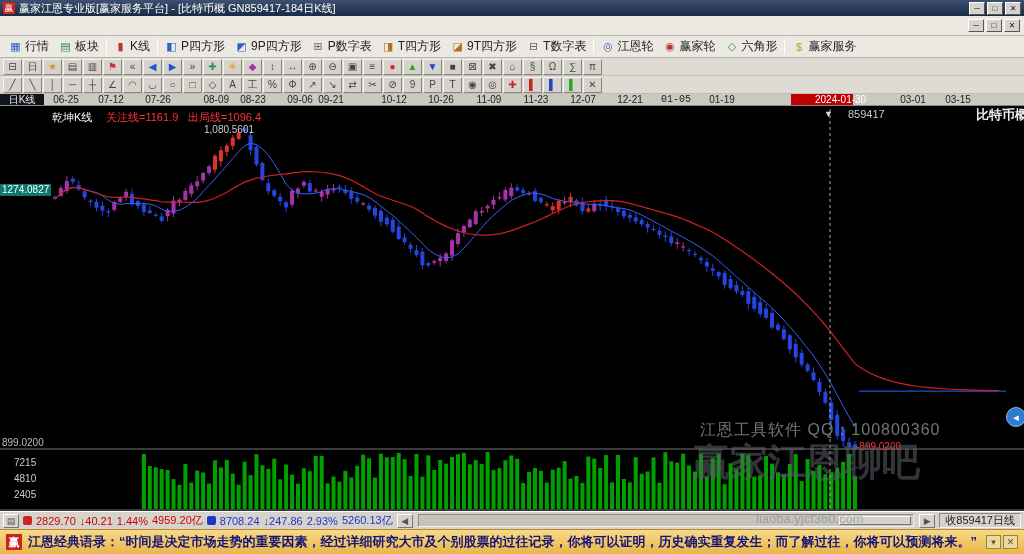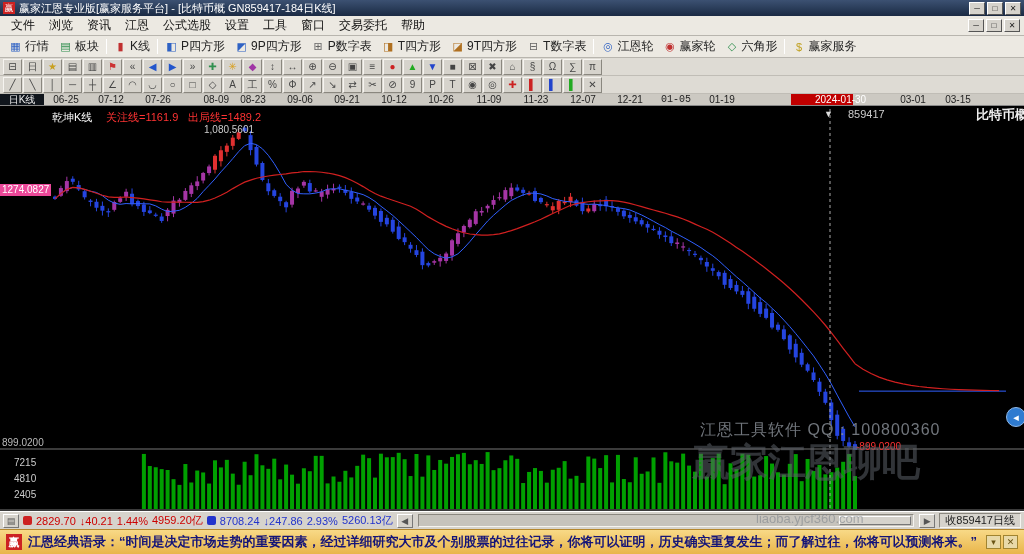--- a/index.html
+++ b/index.html
@@ -58,32 +58,20 @@
     <div class="app-icon">赢</div>
     <div class="title-text">赢家江恩专业版[赢家服务平台] - [比特币概  GN859417-184日K线]</div>
     <div style="display:flex">
         <div class="win-btn">─</div>
         <div class="win-btn">□</div>
         <div class="win-btn">✕</div>
       </div>
   </div>
 
   <div class="menubar">
-    <div style="display:flex">
-        <div class="menu-item">文件</div>
-        <div class="menu-item">浏览</div>
-        <div class="menu-item">资讯</div>
-        <div class="menu-item">江恩</div>
-        <div class="menu-item">公式选股</div>
-        <div class="menu-item">设置</div>
-        <div class="menu-item">工具</div>
-        <div class="menu-item">窗口</div>
-        <div class="menu-item">交易委托</div>
-        <div class="menu-item">帮助</div>
-      </div>
     <div class="mdi">
         <div class="win-btn">─</div>
         <div class="win-btn">□</div>
         <div class="win-btn">✕</div>
       </div>
   </div>
 
   <div class="toolbar-main">
       <div class="tb-item">
         <span class="tb-ic" style="color: rgb(47, 98, 196);">▦</span>
@@ -209,21 +197,21 @@
     </div>
 
   <div class="datestrip">
     <div class="period-cell">日K线</div>
   <div class="tick" style="left: 43px;">06-25</div>
       <div class="tick" style="left: 88px;">07-12</div>
       <div class="tick" style="left: 135px;">07-26</div>
       <div class="tick" style="left: 183px; text-align: right;">08-09</div>
       <div class="tick" style="left: 230px;">08-23</div>
       <div class="tick" style="left: 277px;">09-06</div>
-      <div class="tick" style="left: 324px;">09-21</div>
+      <div class="tick" style="left: 308px;">09-21</div>
       <div class="tick" style="left: 371px;">10-12</div>
       <div class="tick" style="left: 418px;">10-26</div>
       <div class="tick" style="left: 466px;">11-09</div>
       <div class="tick" style="left: 513px;">11-23</div>
       <div class="tick" style="left: 560px;">12-07</div>
       <div class="tick" style="left: 607px;">12-21</div>
       <div class="tick" style="left: 653px; font-family: Liberation Mono, monospace;">01-05</div>
       <div class="tick" style="left: 699px;">01-19</div>
       <div class="tick hl" style="left: 791px; padding-left: 24px;">2024-01-30</div>
       <div class="tick" style="left: 798px;">02-16</div>
@@ -630,25 +618,25 @@
         <polyline points="55,92.9166666666668 60.925925925925924,87.47900674904383 66.85185185185185,83.33577636734589 72.77777777777777,81.4505595578874 78.7037037037037,81.85043748497964 84.62962962962962,83.42581473048295 90.55555555555556,85.21905906866408 96.48148148148148,87.28494515403474 102.4074074074074,89.21445918226578 108.33333333333333,90.93168140058799 114.25925925925925,91.392141615767 120.18518518518518,91.46530442867464 126.11111111111111,91.02525474070893 132.03703703703704,91.53222437247007 137.96296296296296,92.10182579153019 143.88888888888889,92.96623780821545 149.8148148148148,93.79860853910509 155.74074074074073,94.69133601020832 161.66666666666666,95.75864346170056 167.59259259259258,96.16071218245179 173.5185185185185,96.08515696290794 179.44444444444446,96.12633731433277 185.37037037037035,96.26431774828131 191.29629629629628,96.46561087540022 197.22222222222223,96.44815576311868 203.14814814814815,95.66411746818437 209.07407407407408,94.19504042734508 215,91.99487707920235 220.92592592592592,89.25812794847917 226.85185185185185,86.1630525452232 232.77777777777777,82.60373986709055 238.7037037037037,79.2876697834447 244.62962962962962,76.10001246458233 250.55555555555554,74.11786044335327 256.48148148148147,72.23431784840756 262.4074074074074,70.99253080717466 268.3333333333333,70.00731121522335 274.25925925925924,69.1887107247195 280.18518518518516,68.48767698109191 286.1111111111111,67.83658824816638 292.037037037037,66.93342334296915 297.96296296296293,66.35863847387418 303.8888888888889,65.5063960964365 309.8148148148148,65.53062070423738 315.7407407407407,65.77226083610145 321.66666666666663,66.26044573153399 327.59259259259255,67.03348902045275 333.5185185185185,68.09421915023944 339.44444444444446,69.6178670385869 345.3703703703704,71.64810666978445 351.2962962962963,74.18192865249983 357.22222222222223,77.2219821599748 363.14814814814815,80.60746847466987 369.0740740740741,84.33620084588665 375,87.4560199107247 380.9259259259259,90.18442339921995 386.85185185185185,92.29538331546138 392.77777777777777,94.22075853466765 398.7037037037037,96.26940488073024 404.6296296296296,98.22130158511732 410.55555555555554,100.19344675151933 416.48148148148147,103.24784331962292 422.4074074074074,106.89774463732596 428.3333333333333,110.87695663405191 434.25925925925924,114.19619170721836 440.18518518518516,117.40888145942921 446.1111111111111,120.35401709096084 452.037037037037,122.78651212384028 457.96296296296293,124.90735014306418 463.88888888888886,126.72652400666652 469.8148148148148,128.00218593779152 475.7407407407407,128.59263235993566 481.66666666666663,129.0427591196585 487.59259259259255,129.1554472147946 493.5185185185185,128.69786943452462 499.4444444444444,127.81792629818295 505.3703703703703,126.30464498948271 511.29629629629625,124.55927725369648 517.2222222222222,122.60048106860762 523.148148148148,120.40715492663503 529.074074074074,118.0857099298413 535,115.81054647497865 540.9259259259259,113.29658434381747 546.8518518518518,110.39082354114345 552.7777777777778,107.56717583163055 558.7037037037037,104.69647782125566 564.6296296296296,102.01950378491085 570.5555555555555,99.31537687896724 576.4814814814814,97.6671211245324 582.4074074074074,96.61412504042721 588.3333333333333,95.78082394497022 594.2592592592592,95.04072335711243 600.1851851851851,94.79726531638573 606.1111111111111,94.57578905808106 612.037037037037,94.628760572126 617.9629629629629,95.1918351702738 623.8888888888889,96.10588152253985 629.8148148148148,97.42861082451162 635.7407407407408,99.03541477991826 641.6666666666666,100.64626914184606 647.5925925925926,102.29707703697221 653.5185185185185,104.02315040843354 659.4444444444445,105.63421080590587 665.3703703703703,107.29365355206335 671.2962962962963,109.15152498580892 677.2222222222222,110.88106592577475 683.1481481481482,113.04745471317807 689.074074074074,115.37956642769268 695,118.09474304855928 700.9259259259259,120.68872422284028 706.8518518518518,123.32505988083997 712.7777777777777,126.29190917293397 718.7037037037037,129.7242717352462 724.6296296296296,133.47060000645249 730.5555555555555,137.3593747066674 736.4814814814814,141.38321742989777 742.4074074074074,145.3361420466321 748.3333333333333,149.49856890209827 754.2592592592592,153.82725211809705 760.1851851851851,158.22973511706178 766.1111111111111,162.68306717108464 772.037037037037,167.44404051034985 777.9629629629629,172.21504353840317 783.8888888888888,177.1857915462042 789.8148148148148,182.54203756605935 795.7407407407406,187.98157548887008 801.6666666666666,193.80093678125962 807.5925925925925,199.72177326548496 813.5185185185185,205.88637318593373 819.4444444444445,212.46105304935887 825.3703703703703,219.25429889212265 831.2962962962963,226.56561343111093 837.2222222222222,234.42558601215967 843.1481481481482,242.2693089957608 849.074074074074,249.97721879900178 855,257.68194312792525" fill="none" stroke="#d02020" stroke-width="1.2"></polyline>
         <line x1="859" y1="285.125" x2="1006" y2="285.125" stroke="#3060ff" stroke-width="1"></line>
         <polyline points="855,257.68194312792525 863,263.1705545023401 871,267.56144360187204 879,271.0741548814976 887,273.88432390519813 895,276.1324591241584 903,277.93096729932665 911,279.36977383946135 919,280.520819071569 927,281.44165525725515 935,282.1783242058042 943,282.7676593646434 951,283.2391274917147 959,283.61630199337185 967,283.91804159469746 975,284.15943327575803 983,284.3525466206064 991,284.5070372964851 999,284.63062983718817" fill="none" stroke="#d02020" stroke-width="1.2"></polyline>
         <line x1="0" y1="343" x2="1024" y2="343" stroke="#777" stroke-width="1"></line>
         <line x1="0" y1="404" x2="1024" y2="404" stroke="#777" stroke-width="1"></line>
         <line x1="830" y1="3" x2="830" y2="403" stroke="#aaaaaa" stroke-width="1" stroke-dasharray="3,3"></line>
       </svg>
 
     <div class="lbl" style="left:52px;top:5px;color:#fff;font-size:11px">乾坤K线</div>
     <div class="lbl" style="left:106px;top:5px;color:#f33;font-size:11px">关注线=1161.9</div>
-    <div class="lbl" style="left:188px;top:5px;color:#f33;font-size:11px">出局线=1489.2</div>
+    <div class="lbl" style="left:188px;top:5px;color:#f33;font-size:11px">出局线=1096.4</div>
     <div class="lbl" style="left:848px;top:2px;color:#ccc;font-size:11px">859417</div>
     <div class="lbl" style="left:976px;top:3px;color:#eee;font-size:13px;font-weight:bold">比特币概</div>
     <div class="lbl" style="left:204px;top:18px;color:#ccc">1,080.5601</div>
-    <div class="lbl" style="left:0;top:78px;background:#ec4899;color:#fff;padding:0 2px">1274.0827</div>
+    <div class="lbl" style="left:0;top:78px;background:#0f766e;color:#fff;padding:0 2px">1274.0827</div>
     <div class="lbl" style="left:2px;top:331px;color:#bbb">899.0200</div>
     <div class="lbl" style="left:856px;top:335px;color:#f33">-899.0200</div>
     <div class="lbl" style="left:824px;top:2px;color:#ddd;font-size:9px">▼</div>
 
     <div class="lbl" style="left:14px;top:351px;color:#ccc">7215</div>
     <div class="lbl" style="left:14px;top:367px;color:#ccc">4810</div>
     <div class="lbl" style="left:14px;top:383px;color:#ccc">2405</div>
 
     <div class="lbl wm" style="left:700px;top:318px;font-size:16px;letter-spacing:1px">江恩工具软件  QQ：100800360</div>
     <div class="lbl wm" style="left:692px;top:350px;font-size:38px;font-weight:bold;color:#5a5f66;opacity:.55">赢家江恩聊吧</div>

